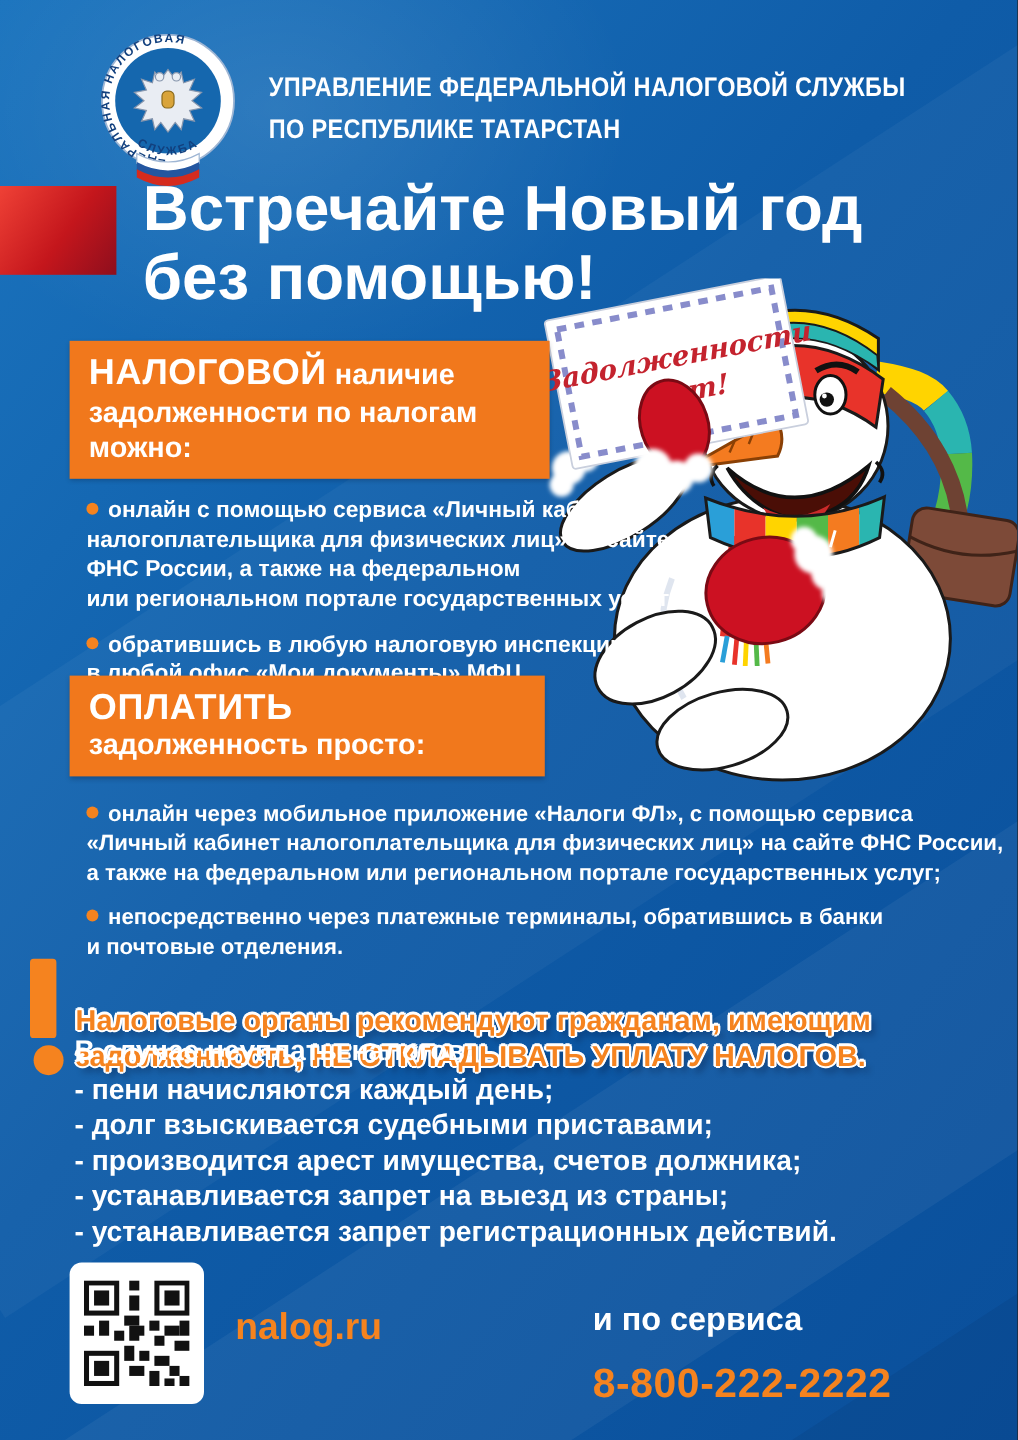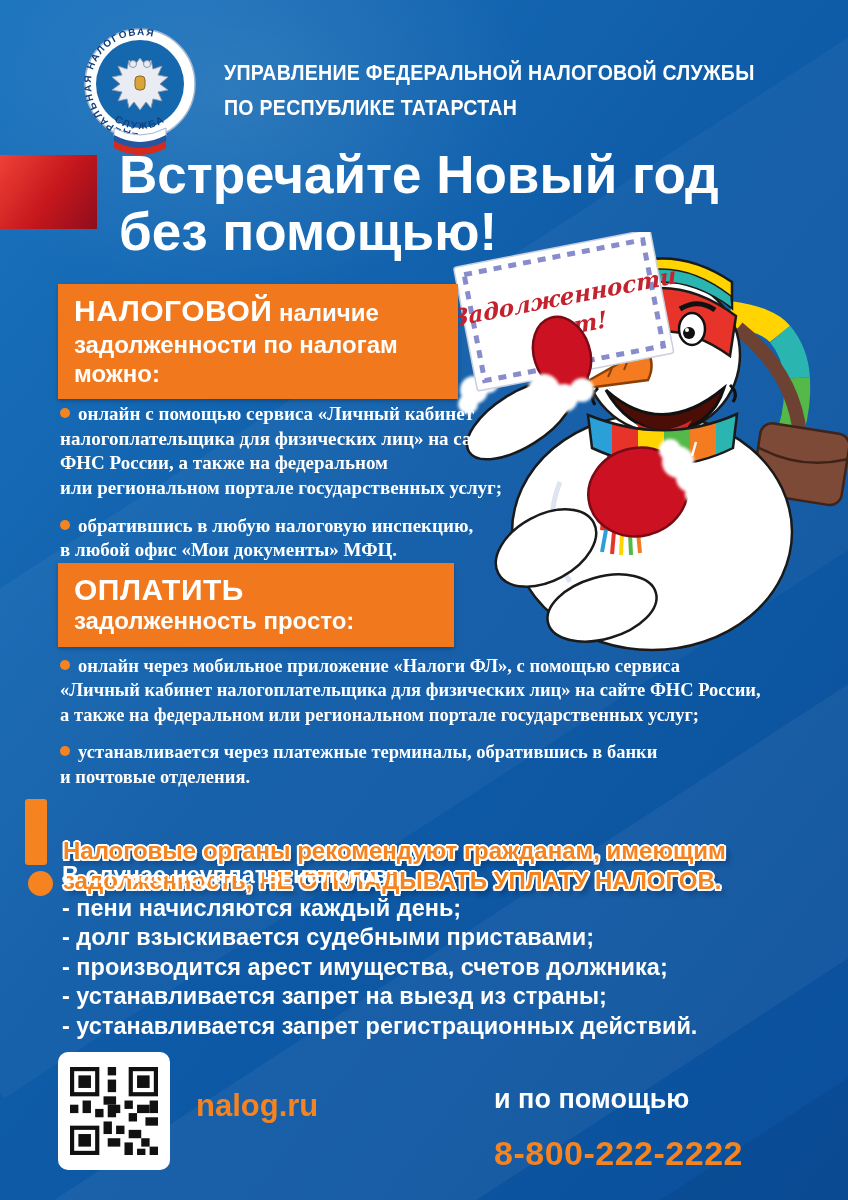--- a/index.html
+++ b/index.html
@@ -31,21 +31,21 @@
   .title{position:absolute; left:119px; top:146px; font-size:53px; font-weight:bold;
          line-height:1.08; white-space:pre-line; letter-spacing:0px;}
 
   .obox{position:absolute; background:var(--box_orange); box-sizing:border-box; padding:9px 16px 11px;
         box-shadow:0 2px 4px rgba(0,0,20,.25);}
   .obox .big{font-size:30px; font-weight:bold; letter-spacing:.5px;}
   .obox .rest{font-size:24px; font-weight:bold; white-space:pre-line;}
   .box-check{left:58px; top:284px; width:400px; min-height:102px; line-height:1.22;}
   .box-pay{left:58px; top:563px; width:396px; min-height:74px; line-height:1.18;}
 
-  ul.bullets{position:absolute; margin:4px; padding:0; list-style:none;font-family:Liberation Serif, serif;}
+  ul.bullets{position:absolute; margin:16px; padding:0; list-style:none;}
   ul.bullets li{margin:0 0 13px 0; font-weight:bold; color:#fff;}
   .dot{display:inline-block; width:10px; height:10px; border-radius:50%;
        background:var(--accent_orange); margin-right:8px; vertical-align:2px;}
   .btext{white-space:pre-line;}
   .bullets-check{left:56px; top:398px; width:512px; font-size:19px; line-height:1.3;}
   .bullets-pay{left:56px; top:650px; width:775px; font-size:18.5px; line-height:1.32;}
 
   .bang-bar{position:absolute; left:25px; top:799px; width:22px; height:66px;
             background:var(--accent_orange); border-radius:3px;}
   .bang-dot{position:absolute; left:28px; top:871px; width:25px; height:25px;
@@ -259,21 +259,21 @@
     </ul>
 
     <div class="obox box-pay">
       <span class="big">ОПЛАТИТЬ</span><span class="rest">
 задолженность просто:</span>
     </div>
     <ul class="bullets bullets-pay">
       <li><span class="dot"></span><span class="btext">онлайн через мобильное приложение «Налоги ФЛ», с помощью сервиса
 «Личный кабинет налогоплательщика для физических лиц» на сайте ФНС России,
 а также на федеральном или региональном портале государственных услуг;</span></li>
-      <li><span class="dot"></span><span class="btext">устанавливается через платежные терминалы, обратившись в банки
+      <li><span class="dot"></span><span class="btext">непосредственно через платежные терминалы, обратившись в банки
 и почтовые отделения.</span></li>
     </ul>
 
     <div class="bang-bar"></div>
     <div class="bang-dot"></div>
     <div class="warning">Налоговые органы  рекомендуют гражданам, имеющим
 задолженность, НЕ ОТКЛАДЫВАТЬ УПЛАТУ НАЛОГОВ.</div>
 
     <div class="consequences">
       <div class="intro">В случае неуплаты налогов:</div>
@@ -317,17 +317,17 @@
           <rect x="76" y="76" width="8" height="8"></rect>
             <rect x="64" y="78" width="8" height="6"></rect>
             <rect x="44" y="44" width="6" height="6" fill="#fff"></rect>
         </g>
       </svg>
     </div>
     <div class="site-block">
       <div class="f-site">nalog.ru</div>
     </div>
     <div class="phone-block">
-      <div class="f-label">и по помощью</div>
+      <div class="f-label">и по сервиса</div>
       <div class="f-phone">8-800-222-2222</div>
     </div>
   </div>
 </div>
 
 </body></html>

